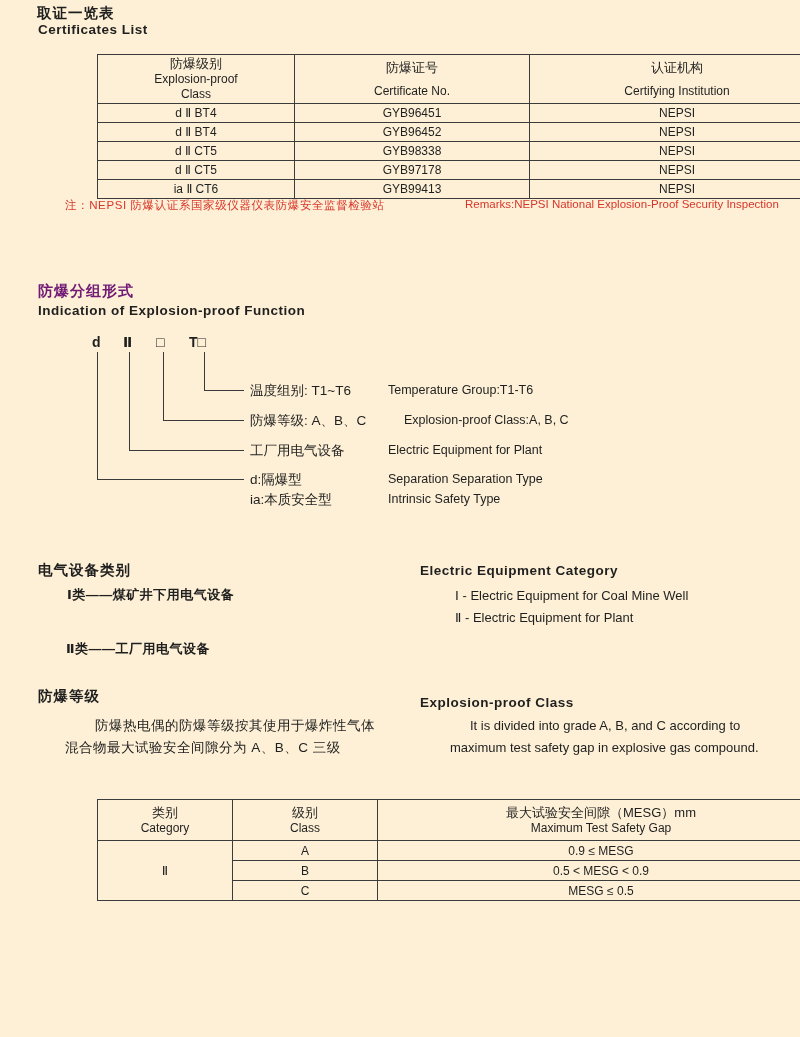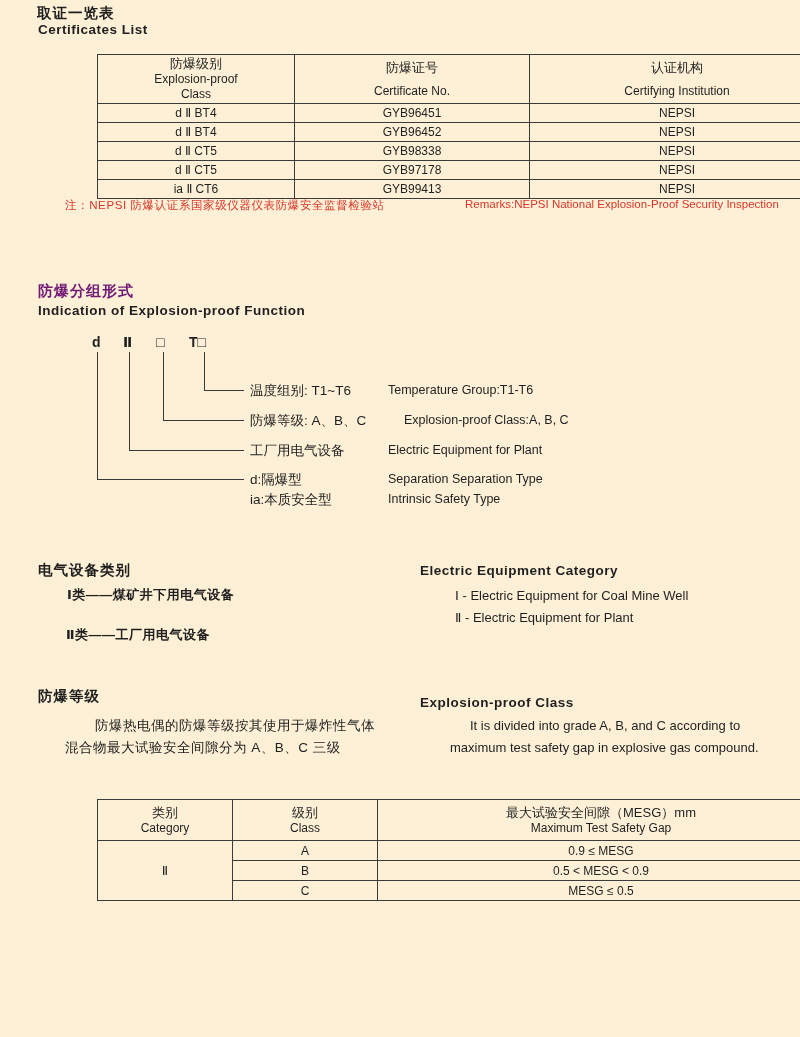--- a/index.html
+++ b/index.html
@@ -128,21 +128,21 @@
 
   <span class="lbl-zh" style="left:250px;top:139px;">d:隔爆型</span>
   <span class="lbl-en" style="left:388px;top:140px;">Separation Separation Type</span>
 
   <span class="lbl-zh" style="left:250px;top:159px;">ia:本质安全型</span>
   <span class="lbl-en" style="left:388px;top:160px;">Intrinsic Safety Type</span>
 </div>
 
 <div class="abs zh-title" style="left:38px;top:561px;">电气设备类别</div>
 <div class="abs cat-zh" style="left:67px;top:586px;">Ⅰ类——煤矿井下用电气设备</div>
-<div class="abs cat-zh" style="left:66px;top:626px;">Ⅱ类——工厂用电气设备</div>
+<div class="abs cat-zh" style="left:66px;top:640px;">Ⅱ类——工厂用电气设备</div>
 
 <div class="abs en-title" style="left:420px;top:563px;">Electric Equipment Category</div>
 <div class="abs cat-en" style="left:455px;top:588px;">Ⅰ - Electric Equipment for Coal Mine Well</div>
 <div class="abs cat-en" style="left:455px;top:610px;">Ⅱ - Electric Equipment for Plant</div>
 
 <div class="abs zh-title" style="left:38px;top:687px;">防爆等级</div>
 <div class="abs body-zh" style="left:95px;top:717px;">防爆热电偶的防爆等级按其使用于爆炸性气体</div>
 <div class="abs body-zh" style="left:65px;top:739px;">混合物最大试验安全间隙分为 A、B、C 三级</div>
 
 <div class="abs en-title" style="left:420px;top:695px;">Explosion-proof Class</div>

